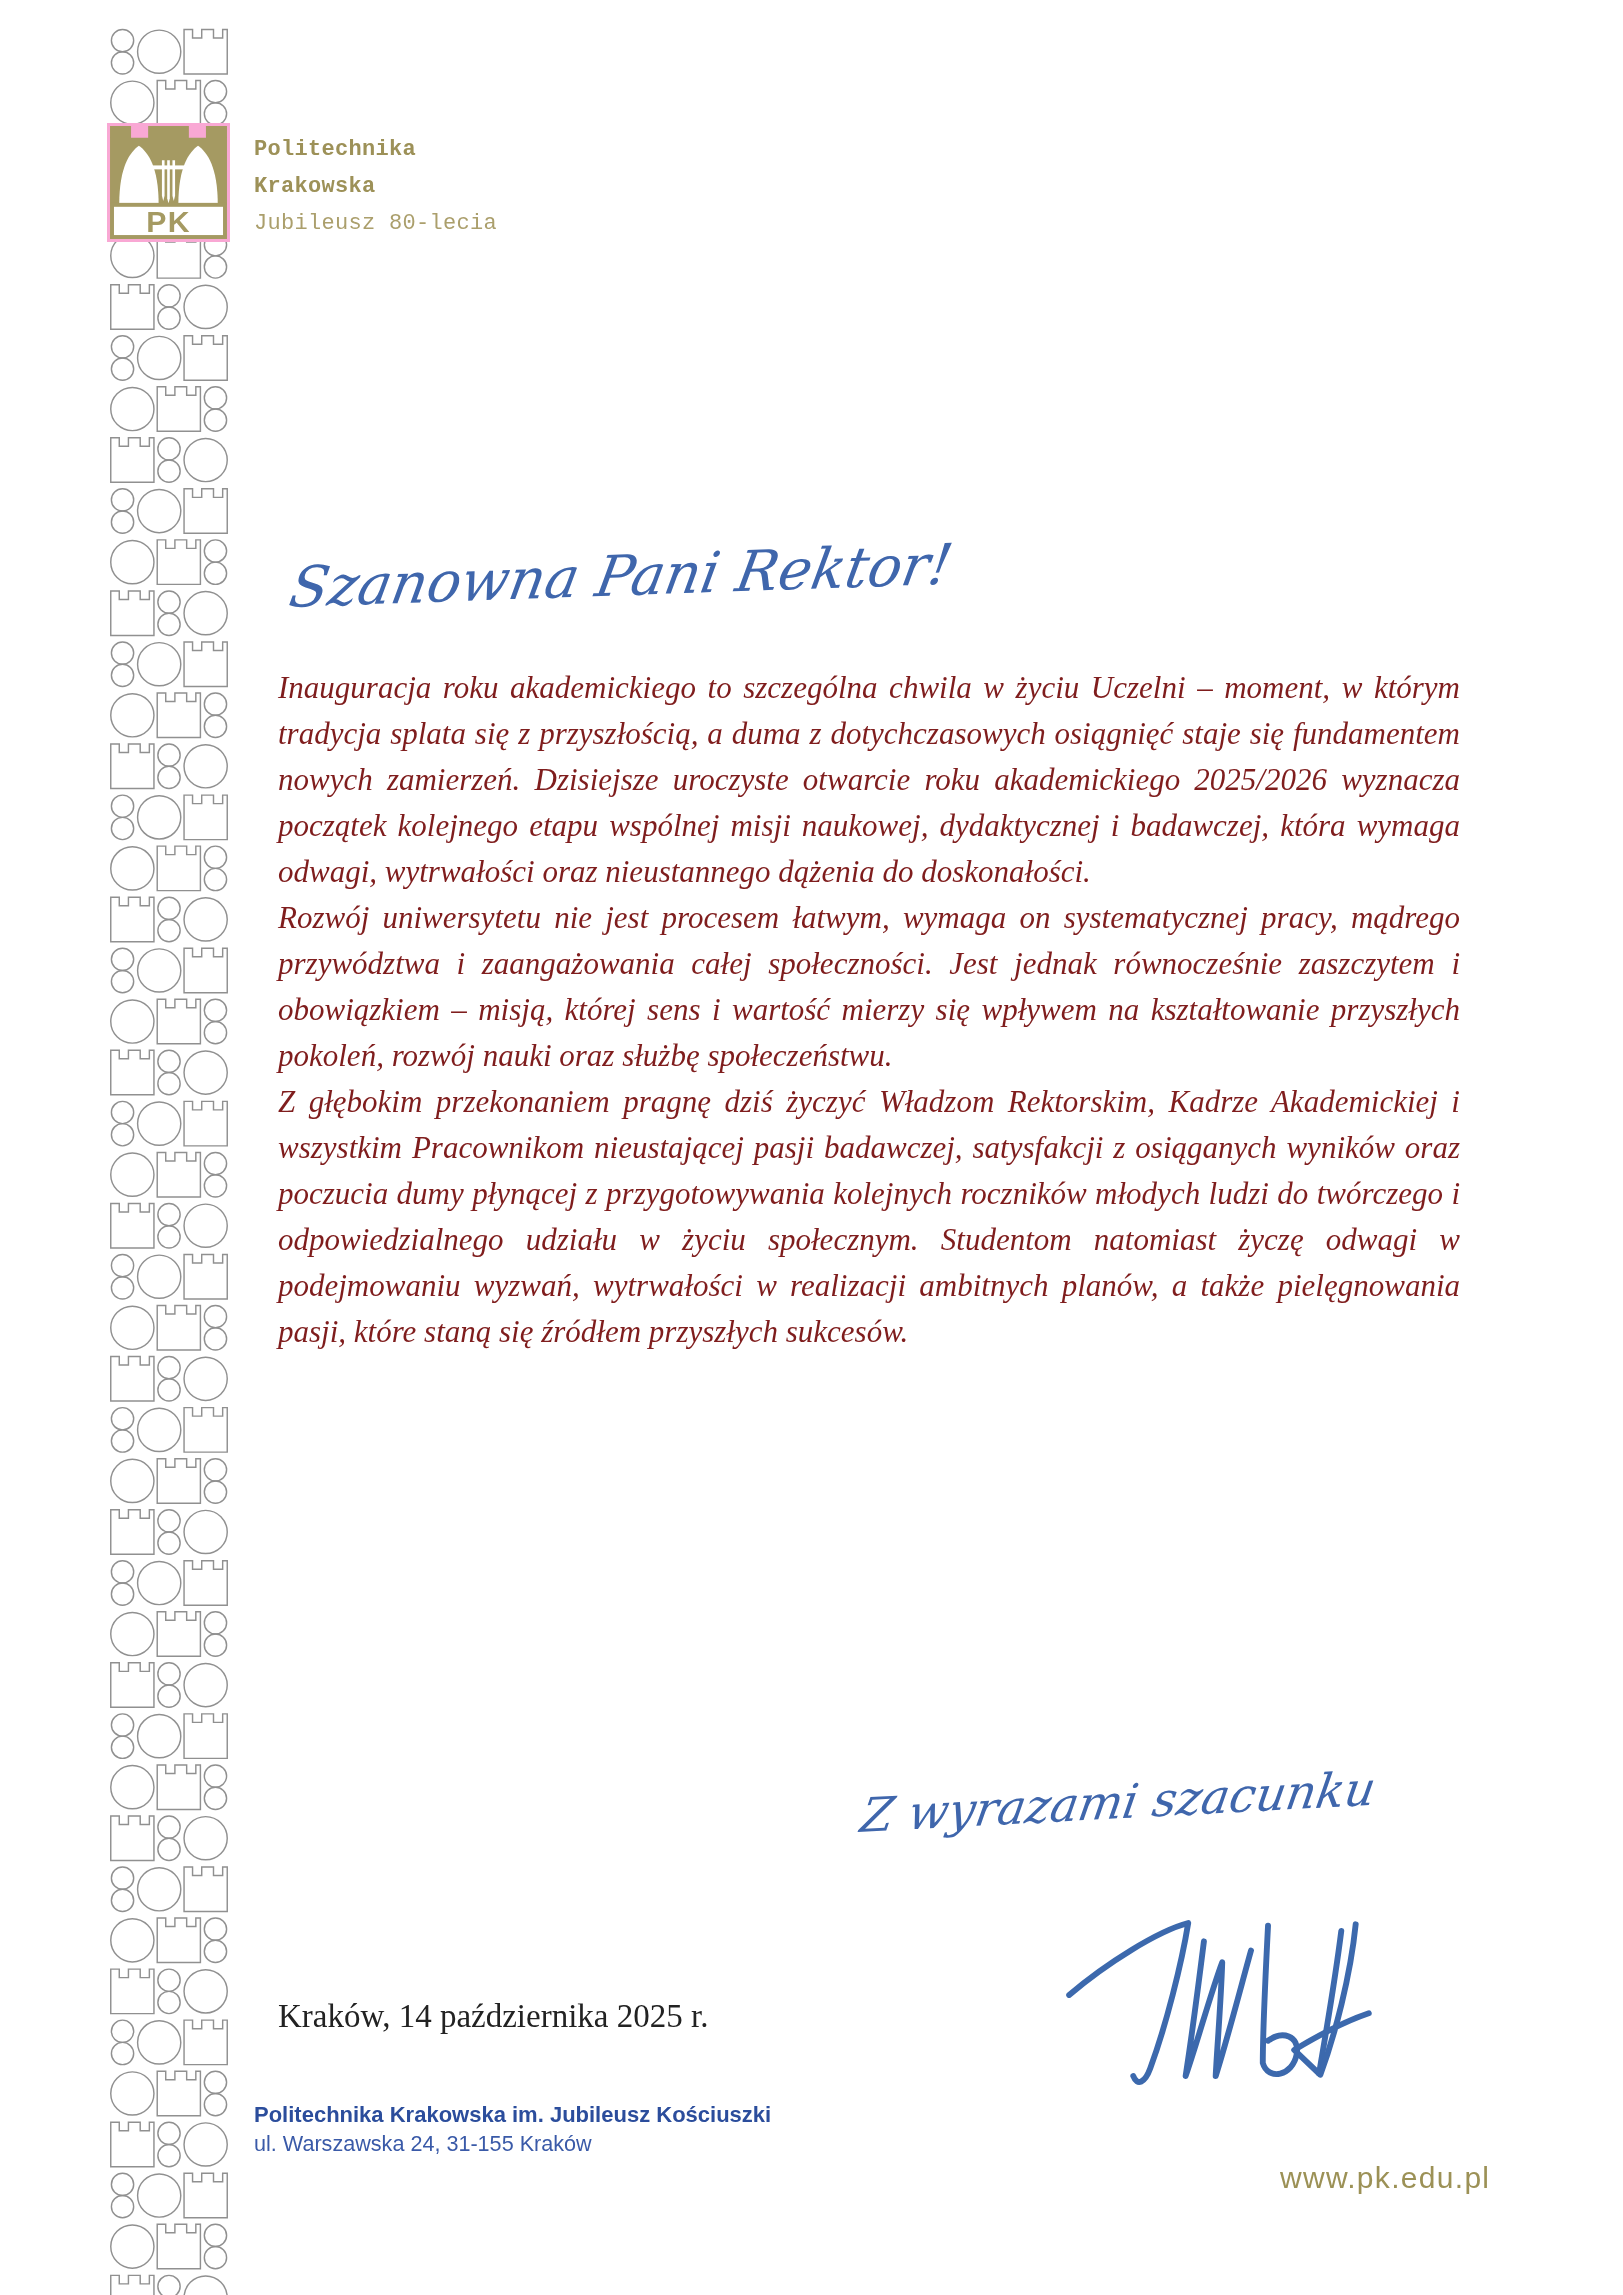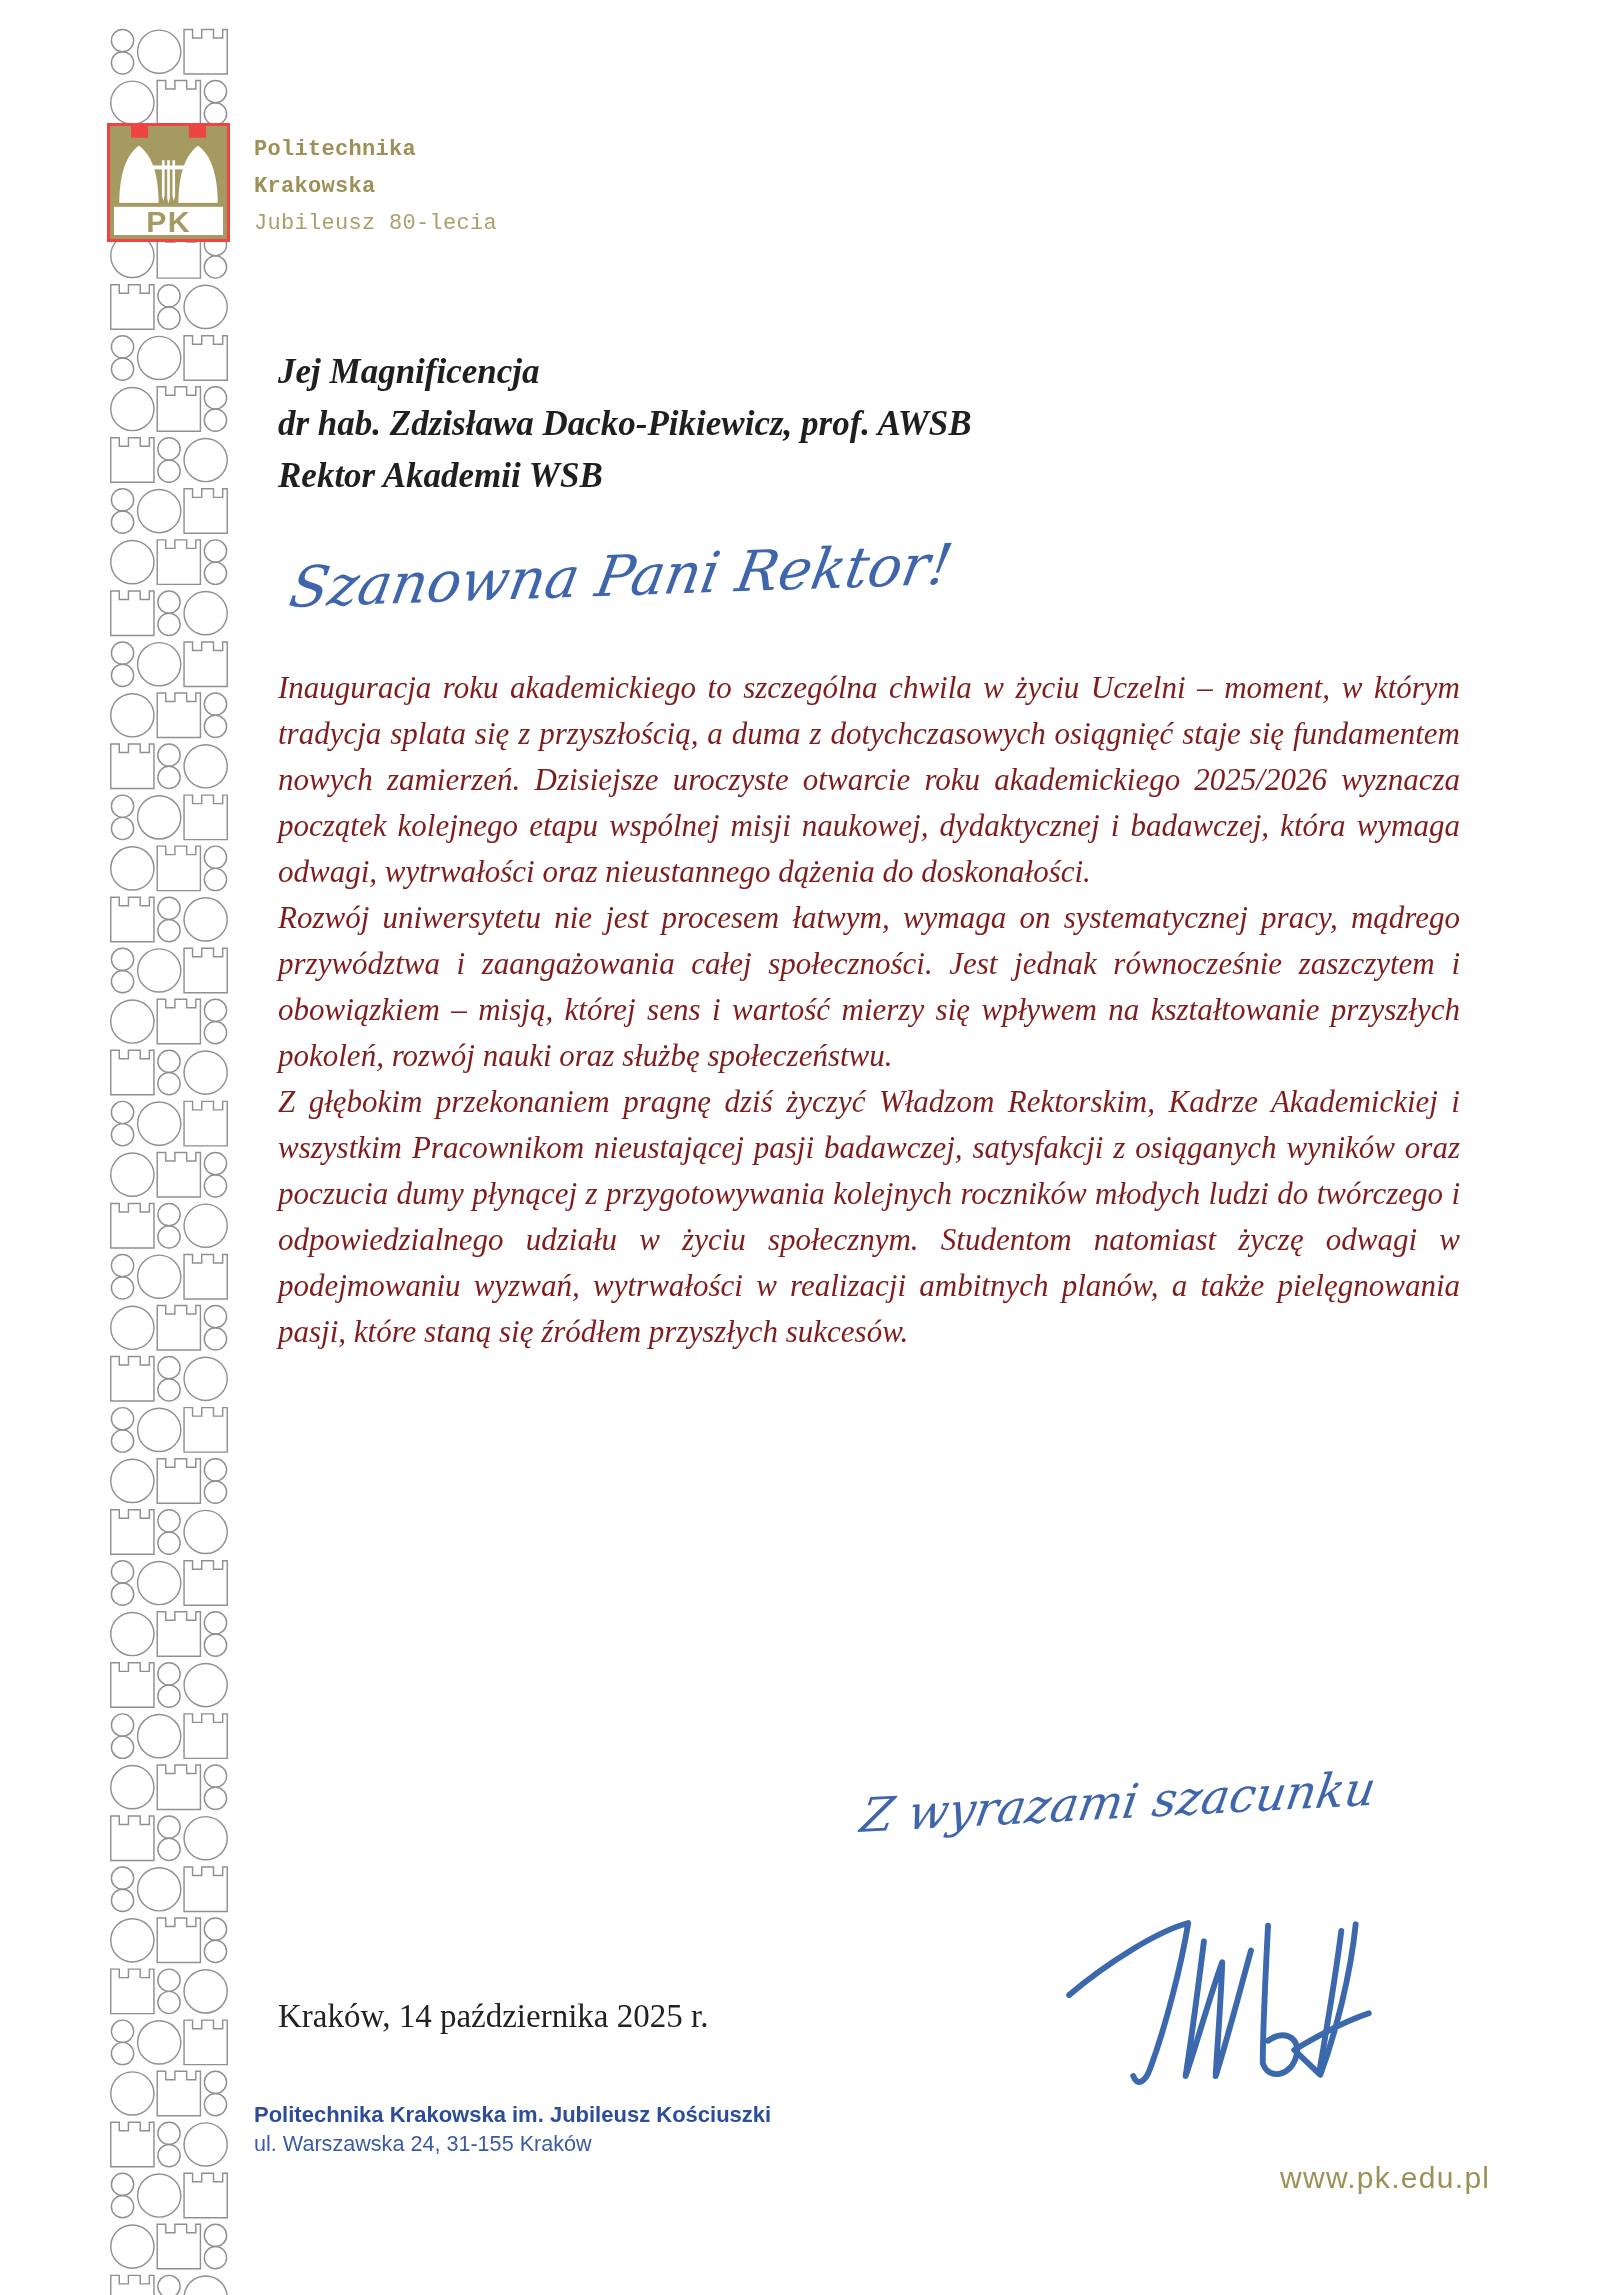--- a/index.html
+++ b/index.html
@@ -11,21 +11,21 @@
     font-family:"Liberation Serif", serif;
   }
   
   .pattern-strip{
     position:absolute;left:110px;top:0;width:118px;height:2295px;
     z-index:1;
   }
   
   .logo-block{
     position:absolute;left:107px;top:123px;width:123px;height:119px;
-    background:#ef4444;z-index:2;
+    background:#f9a8d4;z-index:2;
     display:flex;align-items:center;justify-content:center;
   }
   .logo-block svg{display:block;}
   .brand-text{
     position:absolute;left:254px;top:131px;z-index:3;
     font-family:Liberation Mono, monospace;
     line-height:37px;font-size:22px;letter-spacing:0.3px;
   }
   .brand-text .bold-line{font-weight:bold;color:#9d9158;}
   .brand-text .light-line{font-weight:normal;color:#ab9f6c;}
@@ -288,25 +288,20 @@
       <text x="89" y="161" text-anchor="middle" font-family="Liberation Sans, sans-serif" font-weight="bold" font-size="46" fill="#a59a62" letter-spacing="2">PK</text>
     </svg>
   </div>
 
   <div class="brand-text">
     <div class="bold-line">Politechnika</div>
     <div class="bold-line">Krakowska</div>
     <div class="light-line">Jubileusz 80-lecia</div>
   </div>
 
-  <div class="recipient">
-    <div>Jej Magnificencja</div>
-    <div>dr hab. Zdzisława Dacko-Pikiewicz, prof. AWSB</div>
-    <div>Rektor Akademii WSB</div>
-  </div>
 
   <div class="handwriting salutation">Szanowna Pani Rektor!</div>
 
   <div class="body-text">
     <p>Inauguracja roku akademickiego to szczególna chwila w życiu Uczelni – moment, w którym tradycja splata się z przyszłością, a duma z dotychczasowych osiągnięć staje się fundamentem nowych zamierzeń. Dzisiejsze uroczyste otwarcie roku akademickiego 2025/2026 wyznacza początek kolejnego etapu wspólnej misji naukowej, dydaktycznej i badawczej, która wymaga odwagi, wytrwałości oraz nieustannego dążenia do doskonałości.</p>
     <p>Rozwój uniwersytetu nie jest procesem łatwym, wymaga on systematycznej pracy, mądrego przywództwa i zaangażowania całej społeczności. Jest jednak równocześnie zaszczytem i obowiązkiem – misją, której sens i wartość mierzy się wpływem na kształtowanie przyszłych pokoleń, rozwój nauki oraz służbę społeczeństwu.</p>
     <p>Z głębokim przekonaniem pragnę dziś życzyć Władzom Rektorskim, Kadrze Akademickiej i wszystkim Pracownikom nieustającej pasji badawczej, satysfakcji z osiąganych wyników oraz poczucia dumy płynącej z przygotowywania kolejnych roczników młodych ludzi do twórczego i odpowiedzialnego udziału w życiu społecznym. Studentom natomiast życzę odwagi w podejmowaniu wyzwań, wytrwałości w realizacji ambitnych planów, a także pielęgnowania pasji, które staną się źródłem przyszłych sukcesów.</p>
   </div>
 
   <div class="handwriting closing">Z wyrazami szacunku</div>

